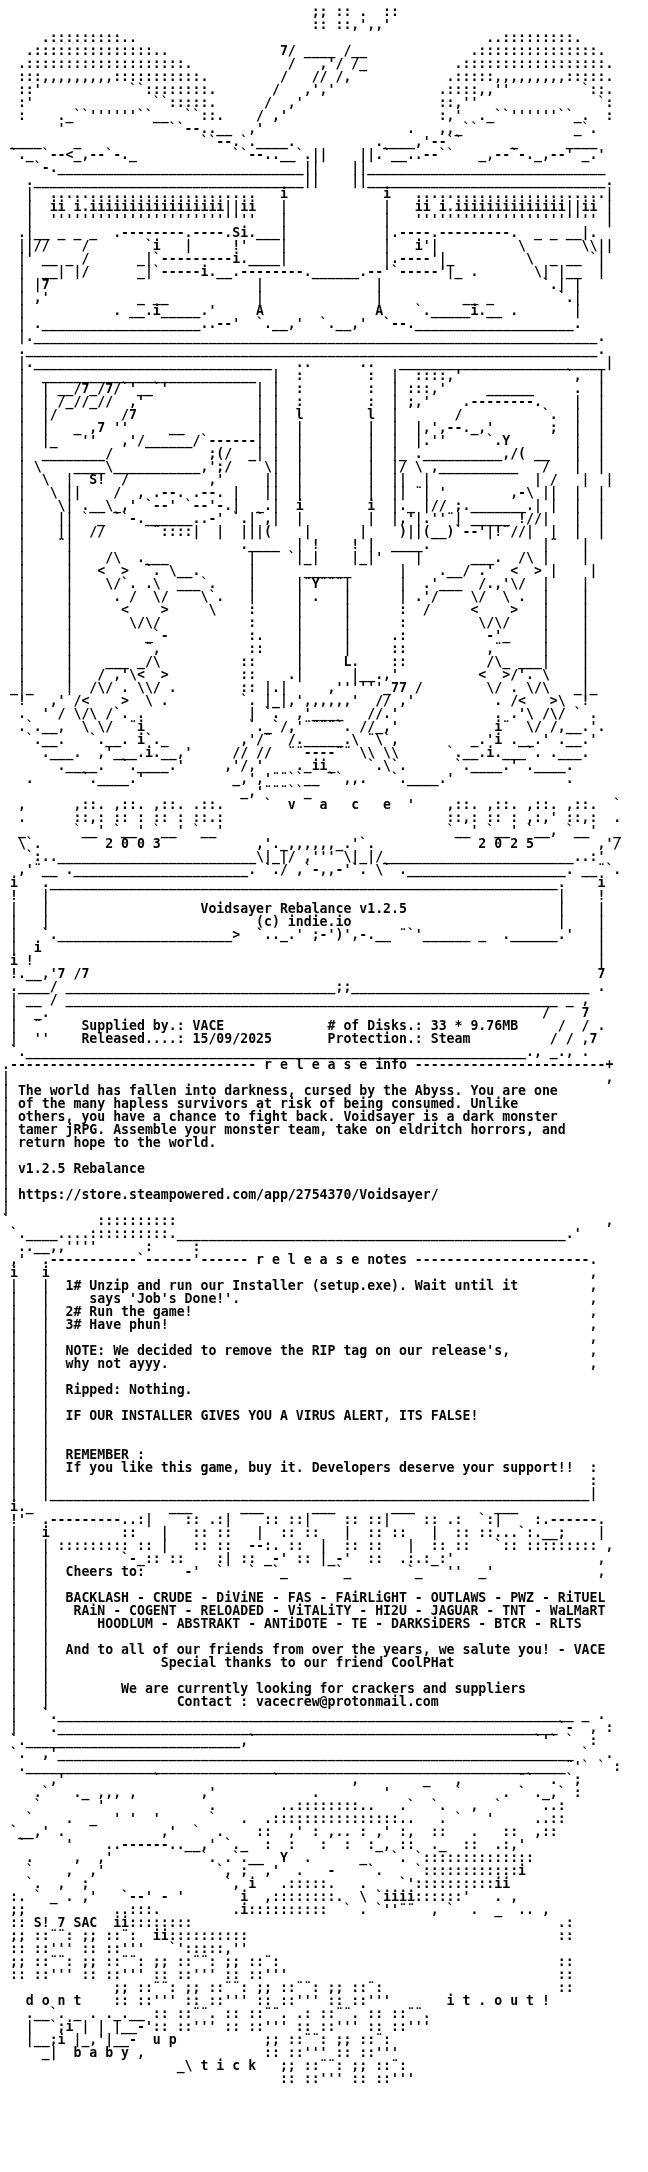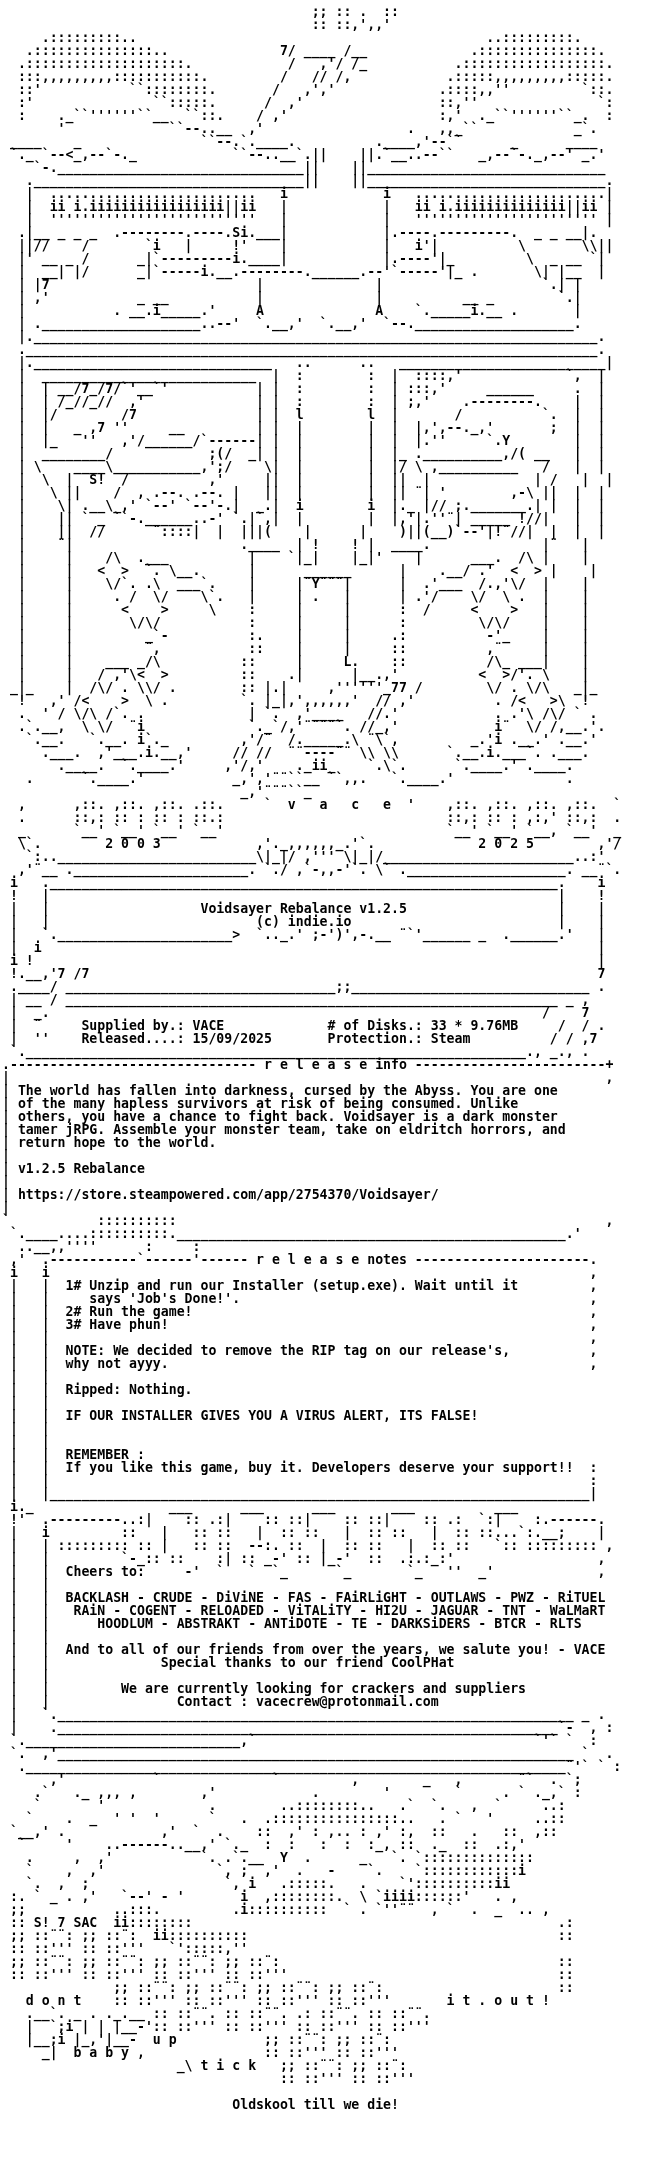--- a/index.html
+++ b/index.html
@@ -170,16 +170,13 @@
  ;; ::¨¨: ;; ::¨¨: ;; ::¨¨: ;; ::¨:                                   ::     
  :: ::''' :: ::''' :: ::''' :: ::'''                                  ::     
               ;; ::¨¨: ;; ::¨¨: ;; ::¨¨: ;; ::¨:                      ::     
    d o n t    :: ::''' :: ::''' :: ::''' :: ::'''       i t . o u t !        
    .__`. _ . ._.__ :: ::¨¨. :: ::¨¨. .: ::¨¨. :: ::¨¨.                       
    |  `;i | | |__-':: ::''' :: ::''' :: ::''' :: ::'''                       
    |__;i |_,'|__-  u p           ;; ::¨¨: ;; ::¨:                            
      _|  b a b y ,               :: ::''' :: ::'''                           
                       _\ t i c k   ;; ::¨¨: ;; ::¨:                          
                                    :: ::''' :: ::'''                         </pre>
-  <pre>                                                                             
-                             Oldskool till we die!
-                                                                             </pre>
 </div>
 
 </body></html>

